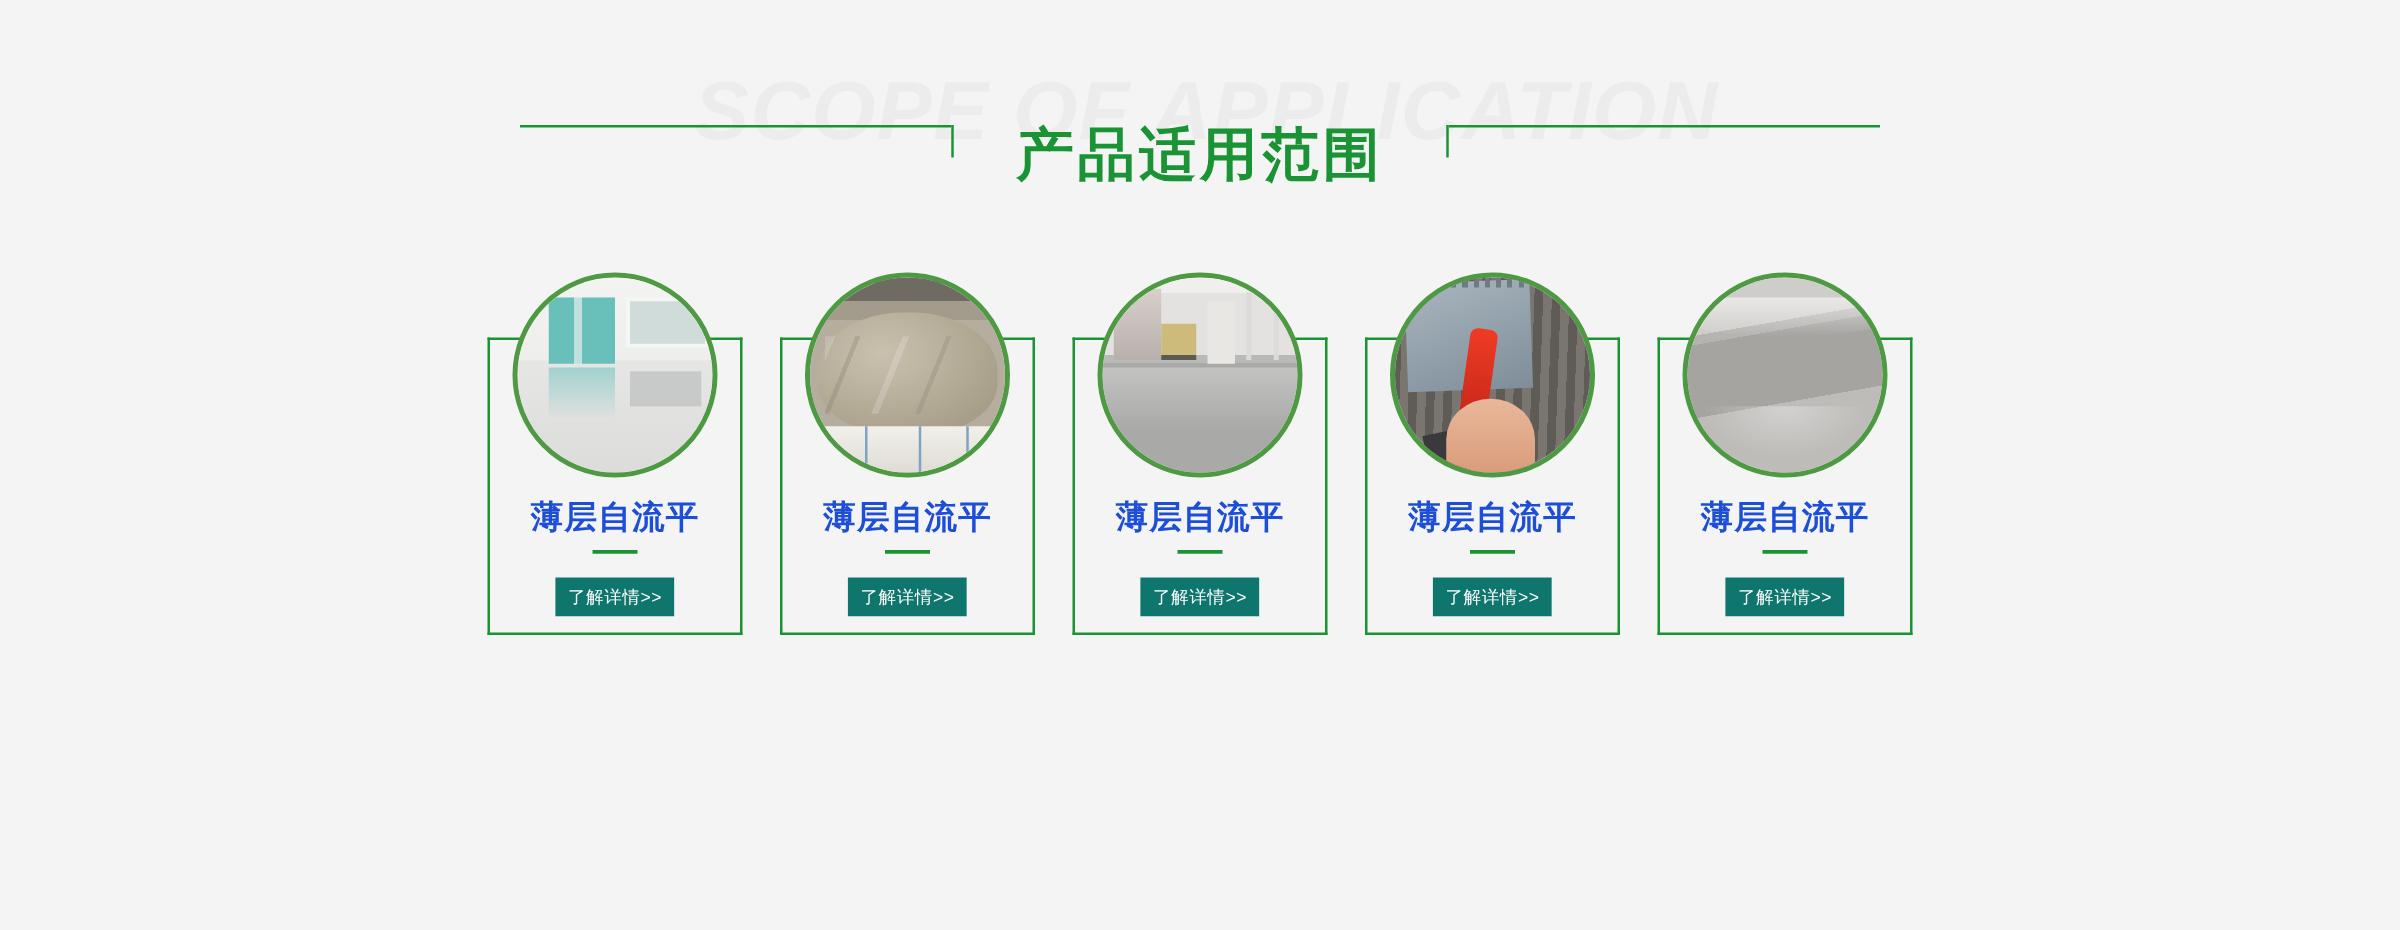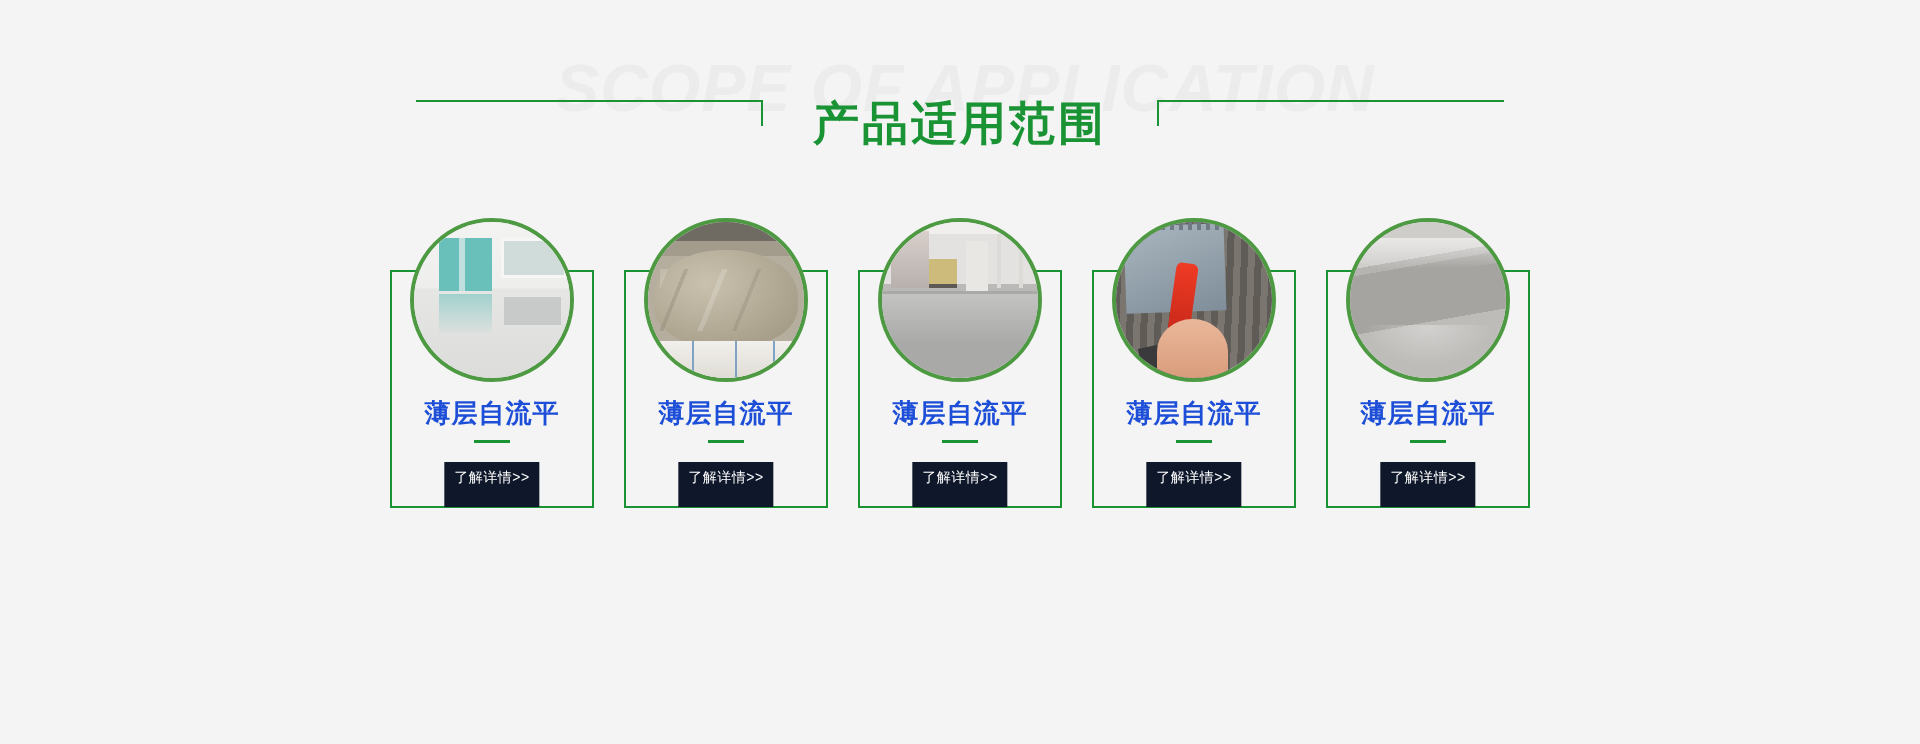--- a/index.html
+++ b/index.html
@@ -303,25 +303,25 @@
     height: 3px;
     background: #1a9334;
     z-index: 3;
   }
 
   .more-btn {
     position: absolute;
     left: 50%;
     transform: translateX(-50%);
     top: 244px;
-    background: #0f172a;
+    background: #0f766e;
     color: #ffffff;
     font-size: 14px;
     line-height: 1;
-    padding: 8px 10px 23px;
+    padding: 8px 10px 9px;
     white-space: nowrap;
     letter-spacing: .5px;
     border: none;
     cursor: pointer;
     z-index: 3;
     font-family: "Liberation Sans", "DejaVu Sans", sans-serif;
   }
 </style>
 </head>
 <body>

